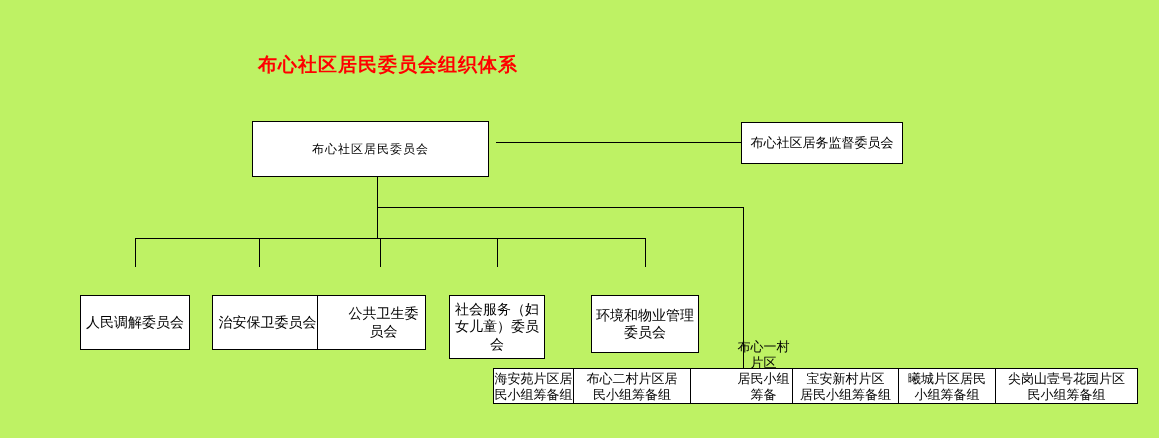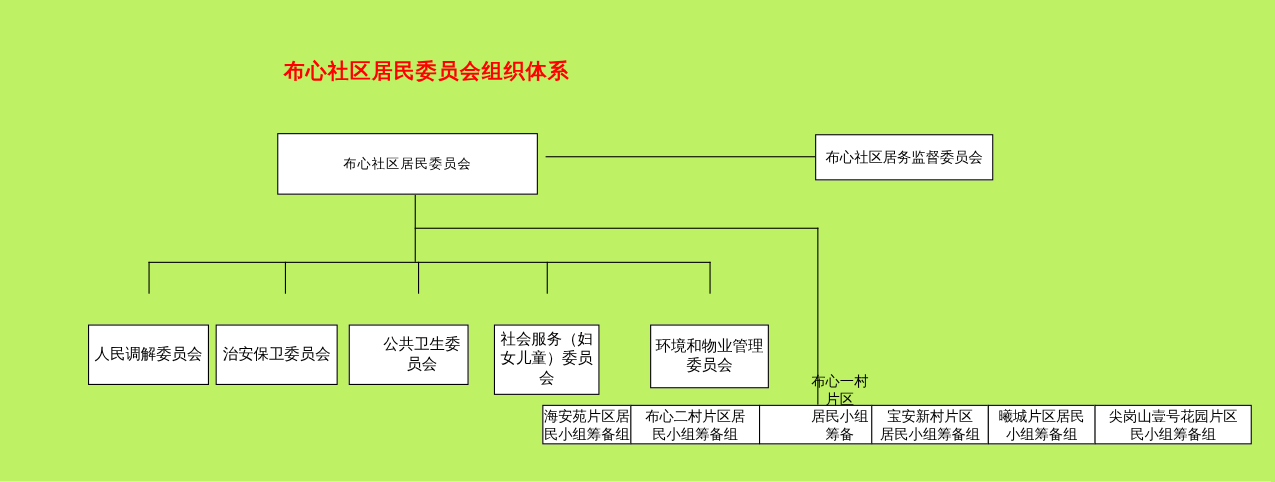--- a/index.html
+++ b/index.html
@@ -33,21 +33,21 @@
     text-align: center;
   }
   .org-box .box-label {
     white-space: pre-line;
     line-height: 1.25;
   }
   .root-box      { left: 252px; top: 121px; width: 237px; height: 56px; font-size: 12px; letter-spacing: 1px; text-align: center; }
   .supervision-box { left: 741px; top: 122px; width: 162px; height: 42px; font-size: 13px; }
   .committee     { top: 267px; font-size: 14px; margin-top: 28px; }
   .committee-0   { left: 80px;  width: 110px; height: 55px; }
-  .committee-1   { left: 196px; width: 111px; height: 55px; }
+  .committee-1   { left: 212px; width: 111px; height: 55px; }
   .committee-2   { left: 317px; width: 109px; height: 55px; padding-left: 24px; }
   .committee-3   { left: 449px; width: 96px;  height: 64px; }
   .committee-4   { left: 591px; width: 108px; height: 58px; }
   .prep-row {
     position: absolute;
     left: 493px;
     top: 368px;
     display: flex;
     align-items: stretch;
   }

